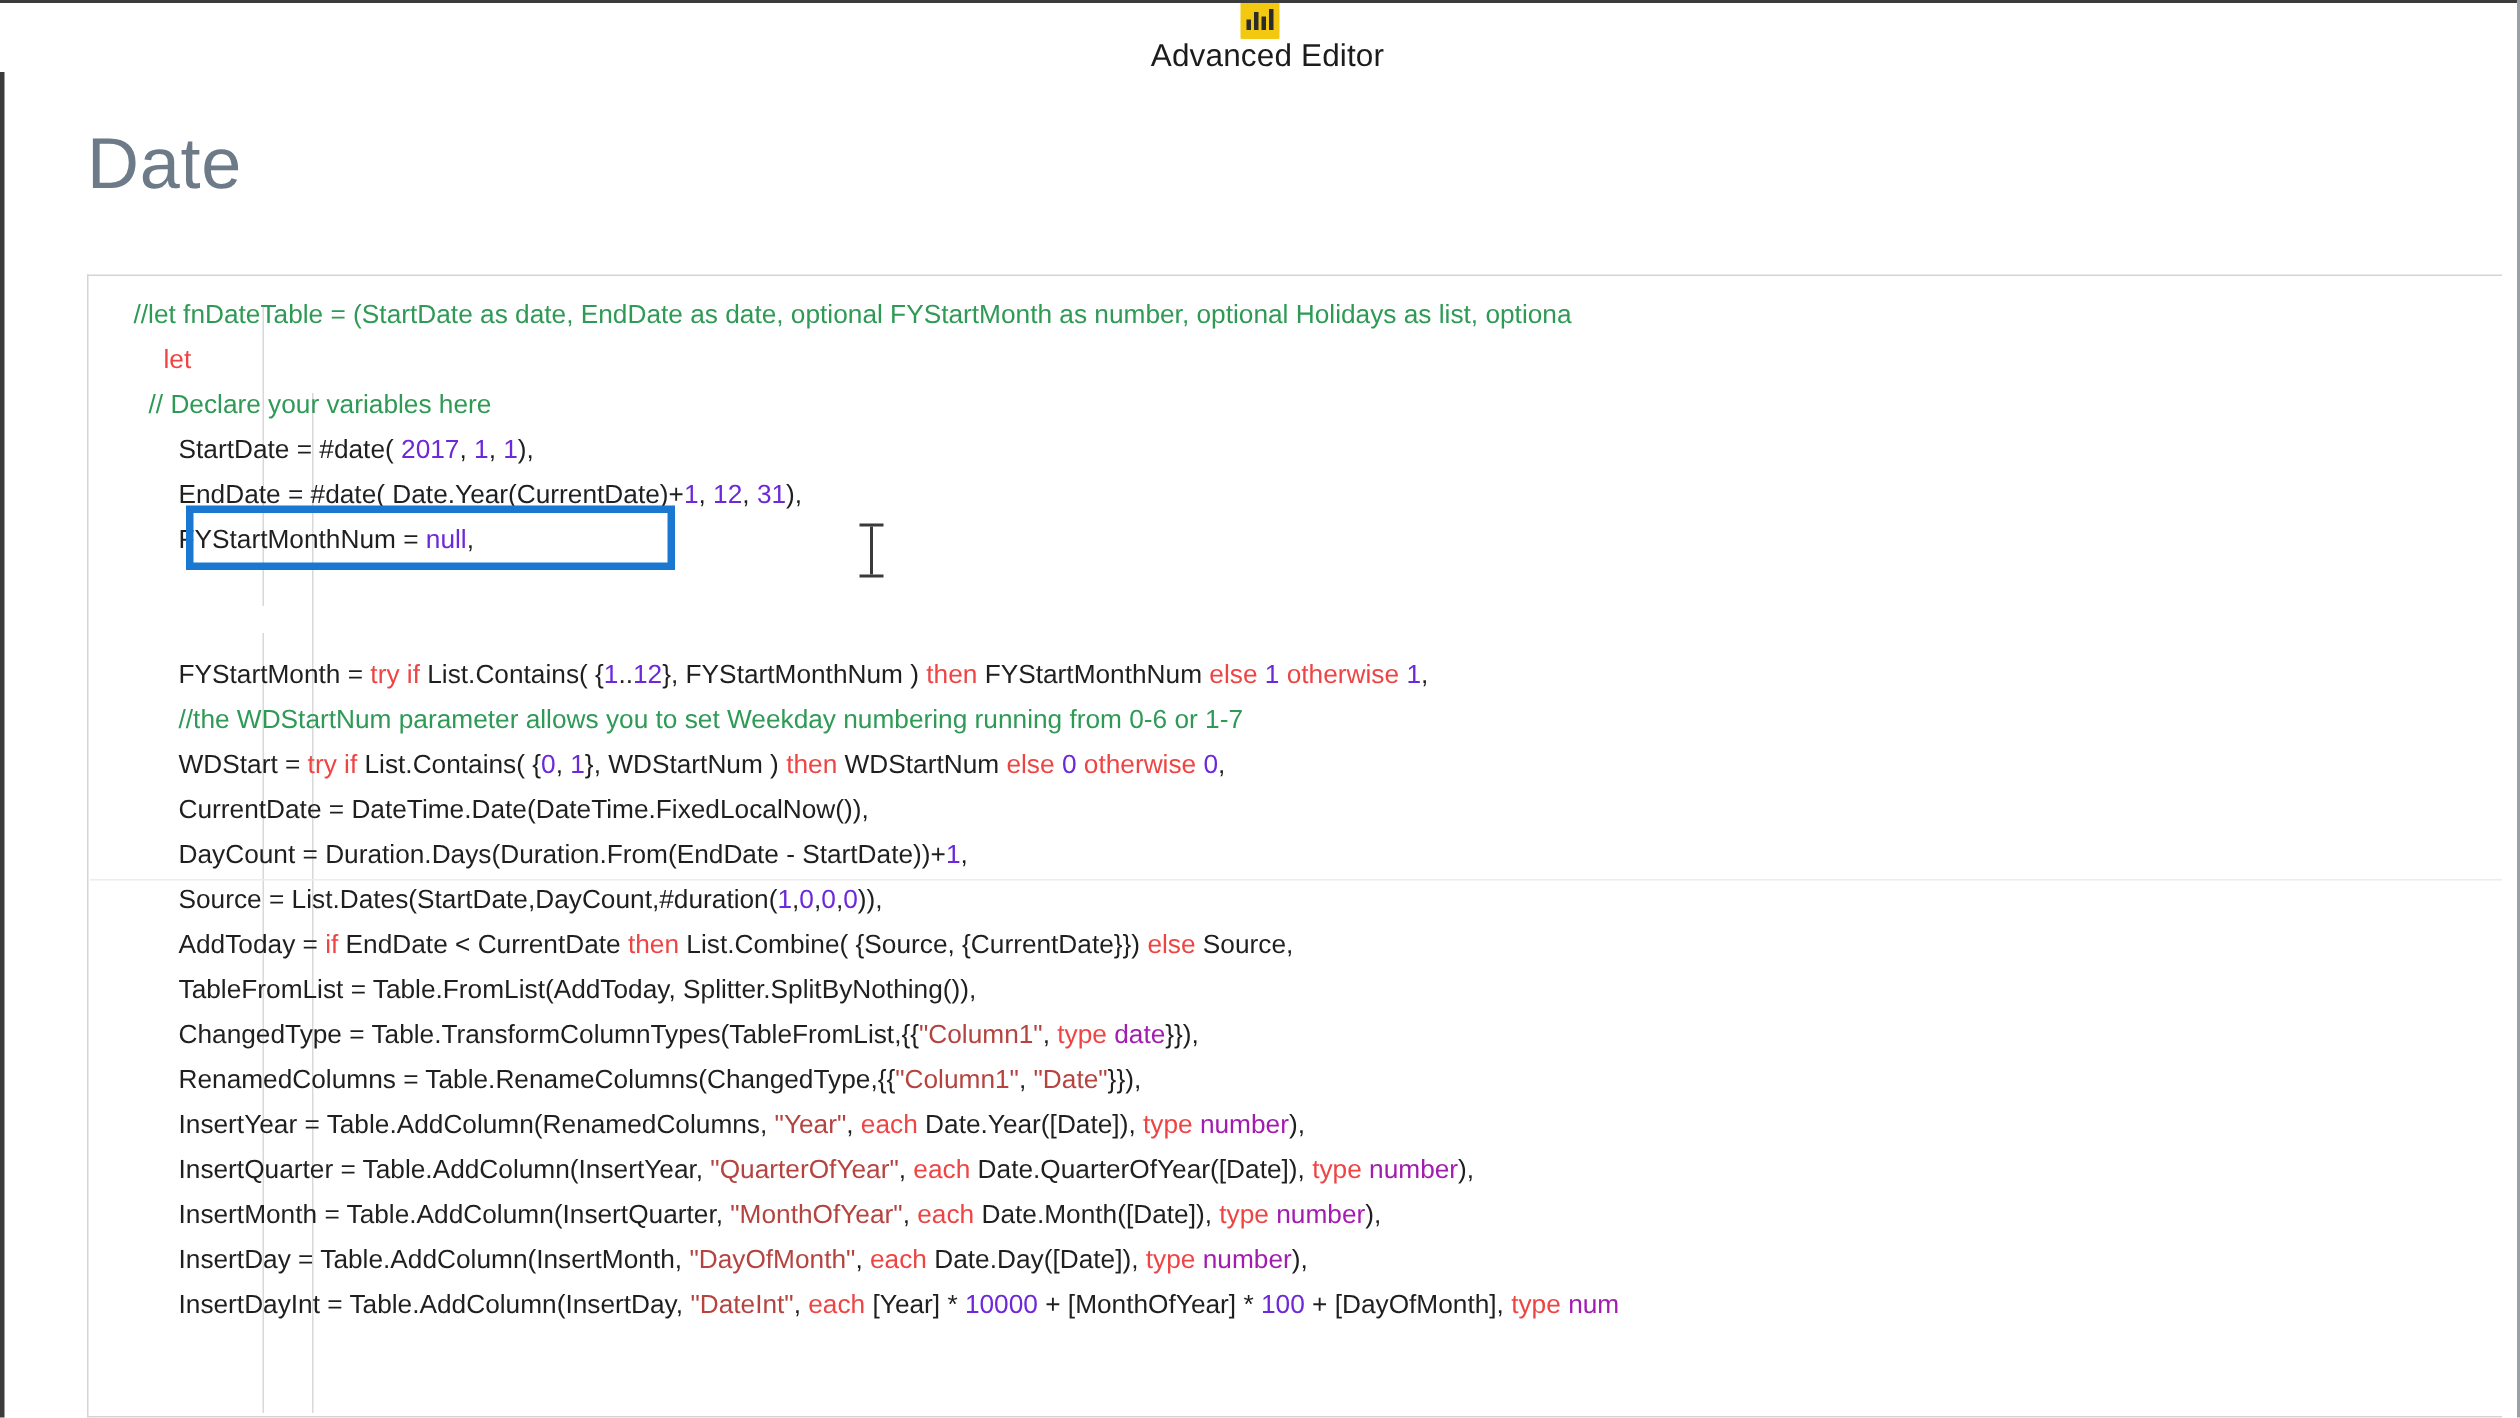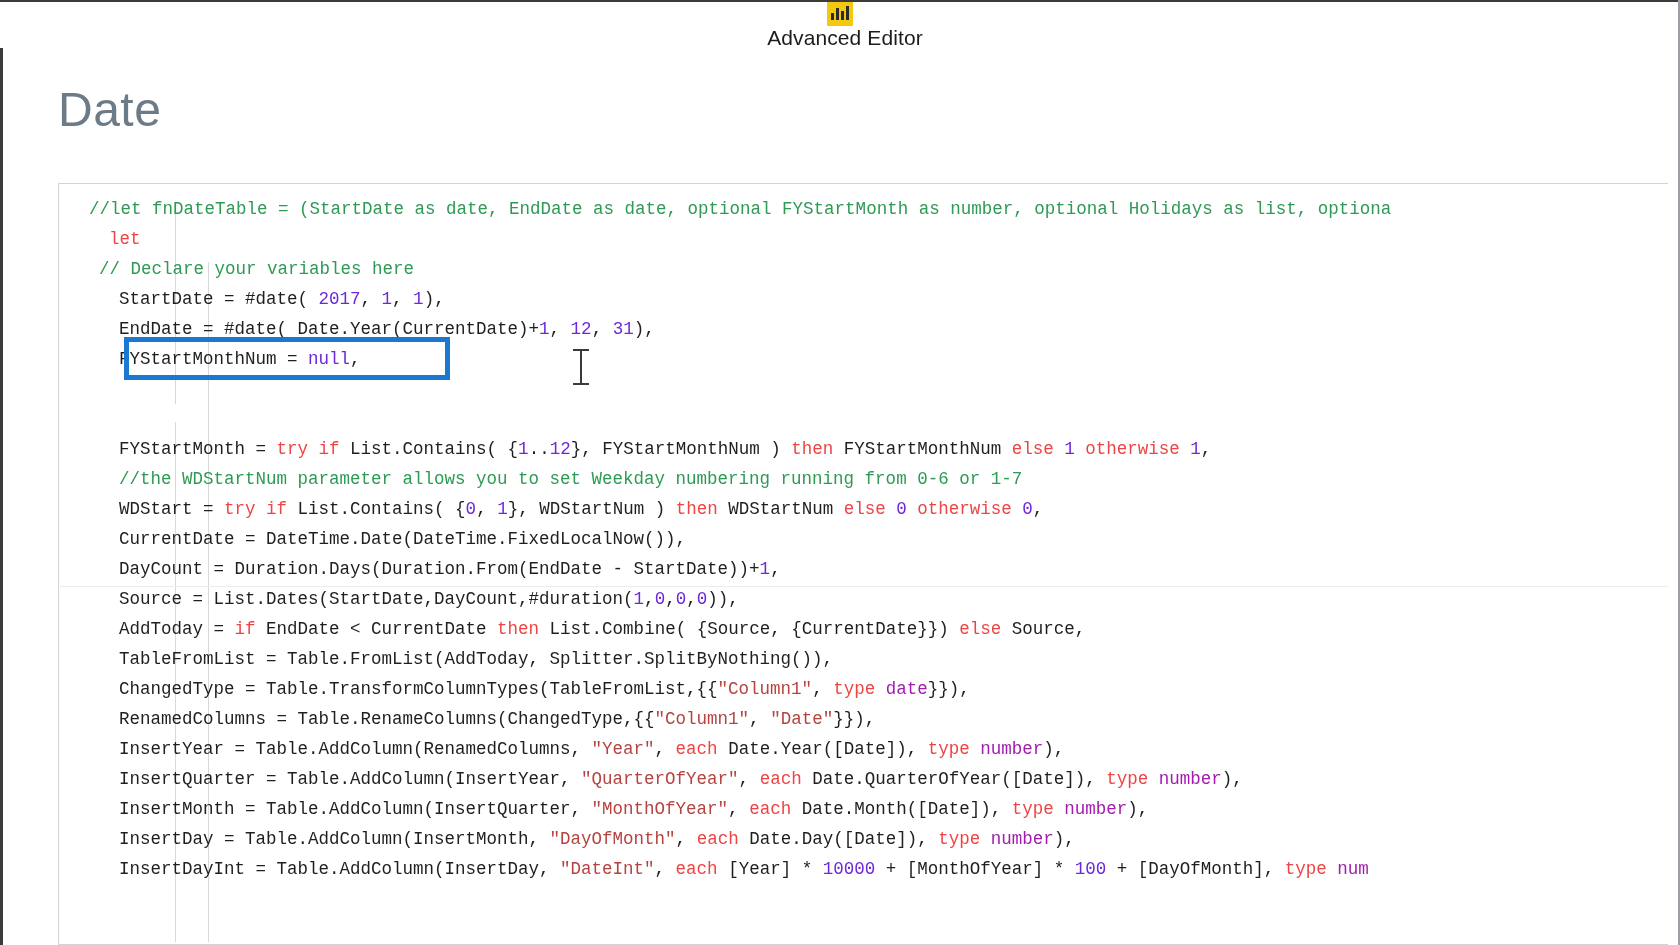--- a/index.html
+++ b/index.html
@@ -103,21 +103,21 @@
     background: #ffffff;
     border: 1px solid #d4d4d4;
     border-right: none;
     box-sizing: border-box;
     overflow: hidden;
   }
   .code {
     position: absolute;
     left: 0; top: 0;
     padding: 10px 0 0 0;
-    font-family: Liberation Mono, monospace;
+    font-family: Liberation Sans, sans-serif;
     font-size: 17.5px;
     line-height: 30px;
     white-space: pre;
     color: #1f1f1f;
   }
   .line {
     height: 30px;
     padding-left: 30px;
     white-space: pre;
     position: relative;

